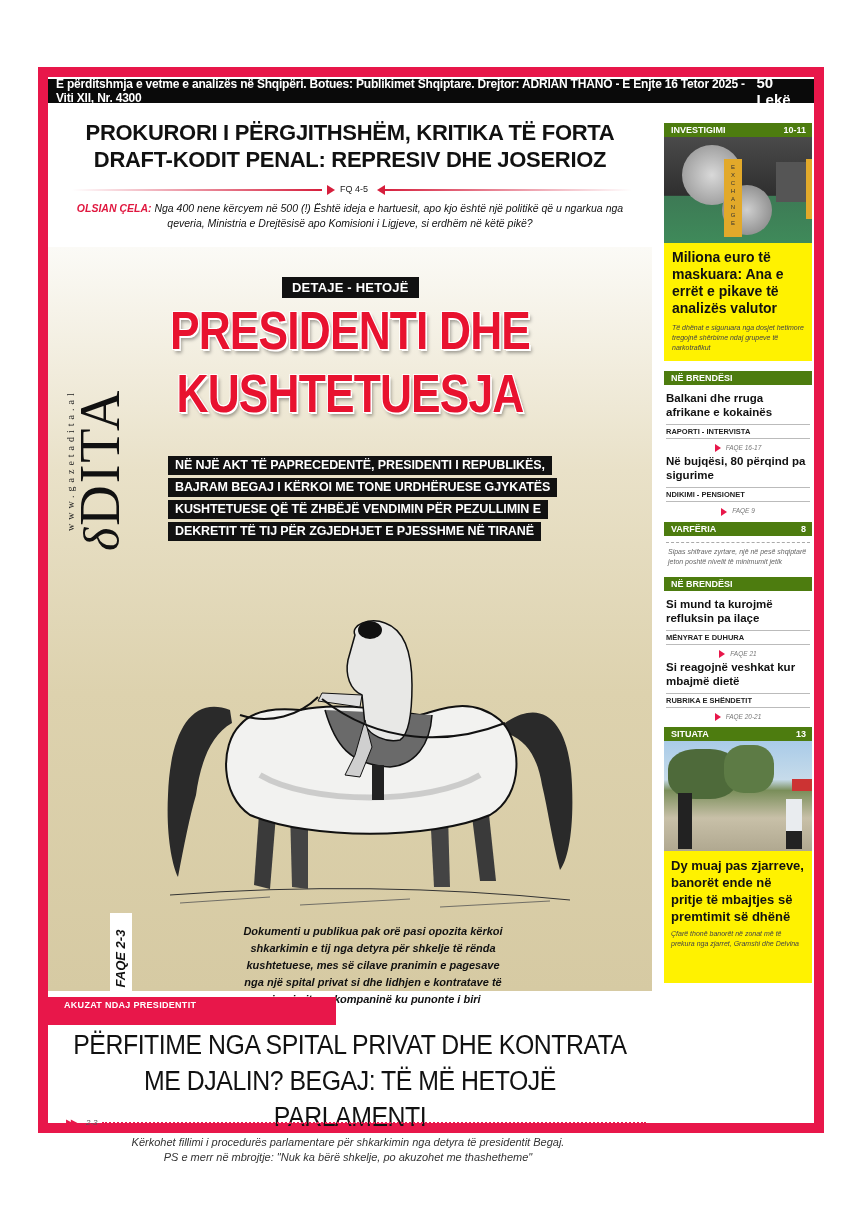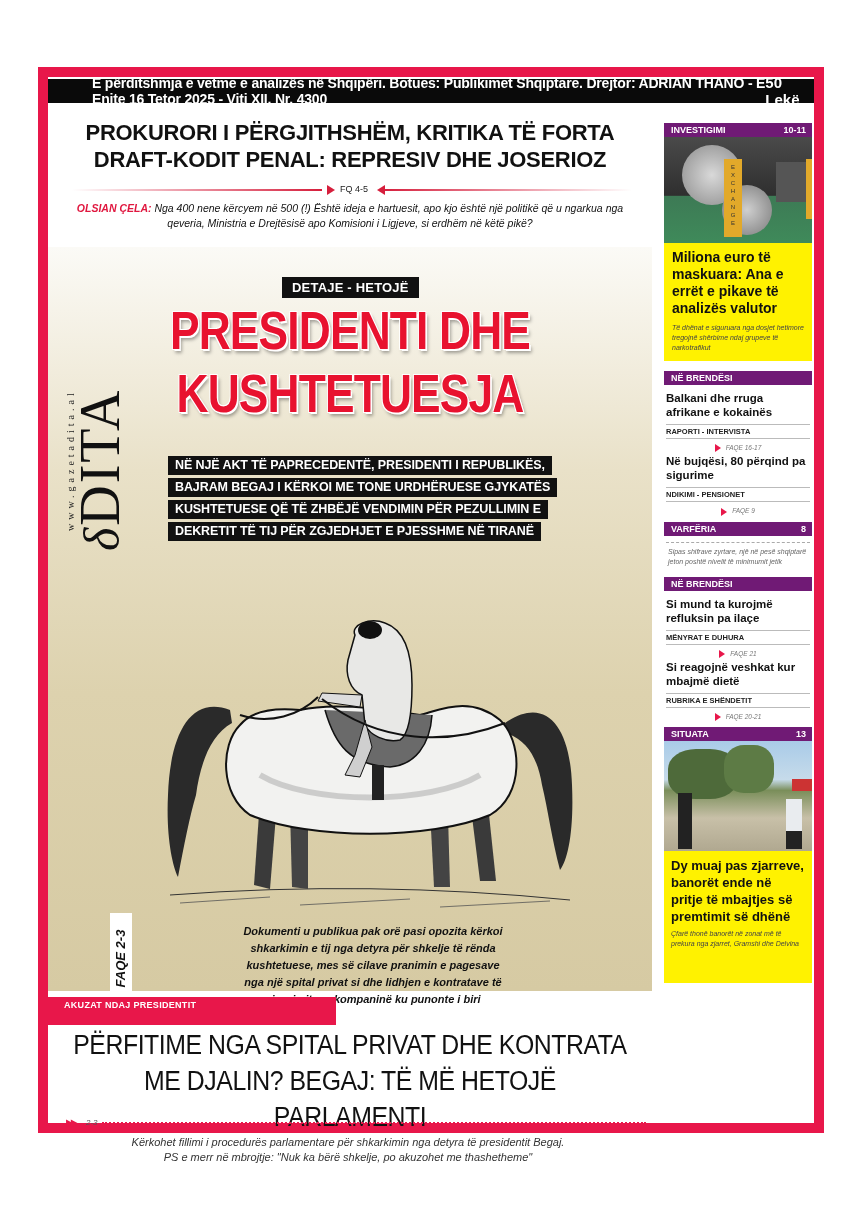--- a/index.html
+++ b/index.html
@@ -10,21 +10,21 @@
       position: absolute; left: 38px; top: 67px; width: 786px; height: 1066px;
       background: #e8174a; 
     }
     .frame-inner {
       position: absolute; left: 10px; top: 10px; width: 766px; height: 1046px; background: #fff;
     }
     .topbar {
       position: absolute; left: 10px; top: 12px; width: 766px; height: 24px; background: #0a0a0a;
       color: #fff; display: flex; align-items: center; justify-content: space-between; padding: 0 8px 0 8px;
     }
-    .topbar .masthead { font-size: 14px; font-weight: bold; letter-spacing: -0.2px; margin-left: 36px; }
+    .topbar .masthead { font-size: 12px; font-weight: bold; letter-spacing: -0.2px; }
     .topbar .price { font-size: 15px; font-weight: bold; }
 
     
     .main { position: absolute; left: 10px; top: 36px; width: 604px; height: 1030px; }
     .headline-top {
       position: absolute; left: 0; top: 16px; width: 604px; text-align: center;
       font-size: 22px; font-weight: 900; line-height: 27px; letter-spacing: -0.3px; color: #111;
     }
     .ref-line { position: absolute; left: 24px; top: 81px; width: 560px; height: 12px; }
     .ref-line .line-l, .ref-line .line-r {
@@ -99,21 +99,21 @@
     .bottom-ref .pg { position: absolute; left: 20px; top: 1px; font-size: 8px; font-style: italic; color: #555; }
     .bottom-ref .dots { position: absolute; left: 36px; right: 0; top: 5px; border-top: 2px dotted #e8174a; }
     .bottom-lede {
       position: absolute; left: 40px; top: 1032px; width: 520px; text-align: center;
       font-size: 11px; font-style: italic; line-height: 15px; color: #333;
     }
 
     
     .side { position: absolute; left: 626px; top: 56px; width: 148px; }
     .side-head {
-      height: 14px; background: #701a75; color: #fff; font-size: 9px; font-weight: bold;
+      height: 14px; background: #4d7c0f; color: #fff; font-size: 9px; font-weight: bold;
       display: flex; justify-content: space-between; align-items: center; padding: 0 6px 0 7px;
     }
     .inv-img { height: 106px; background: linear-gradient(180deg, #4a4a4a 0%, #2f2f2f 55%, #3d7a55 56%, #3f8a5a 100%); position: relative; overflow: hidden; }
     .inv-yellow { background: #fff200; padding: 6px 8px 8px 8px; }
     .inv-yellow .h { font-size: 14px; line-height: 17px; font-weight: 600; color: #111; }
     .inv-yellow .s { font-size: 7px; font-style: italic; line-height: 10px; color: #444; margin-top: 6px; }
 
     .ins-item { padding: 6px 2px 0 2px; }
     .ins-item .h { font-size: 11.5px; line-height: 14px; font-weight: 900; color: #111; }
     .ins-item .cat { margin-top: 5px; border-top: 1px solid #bbb; border-bottom: 1px solid #bbb; font-size: 7.5px; font-weight: bold; padding: 2px 0; color: #222; }

